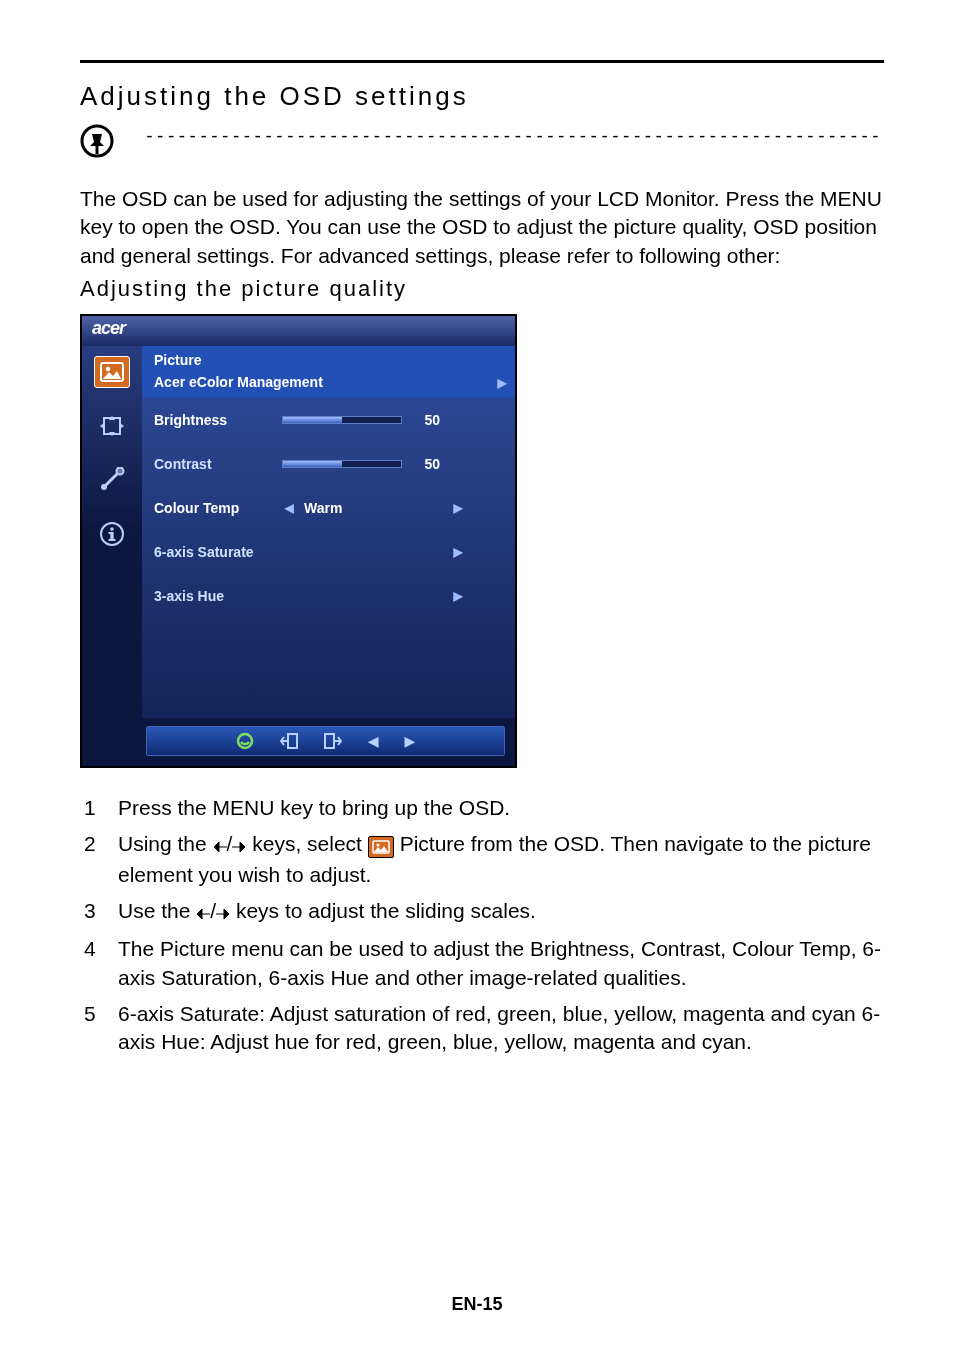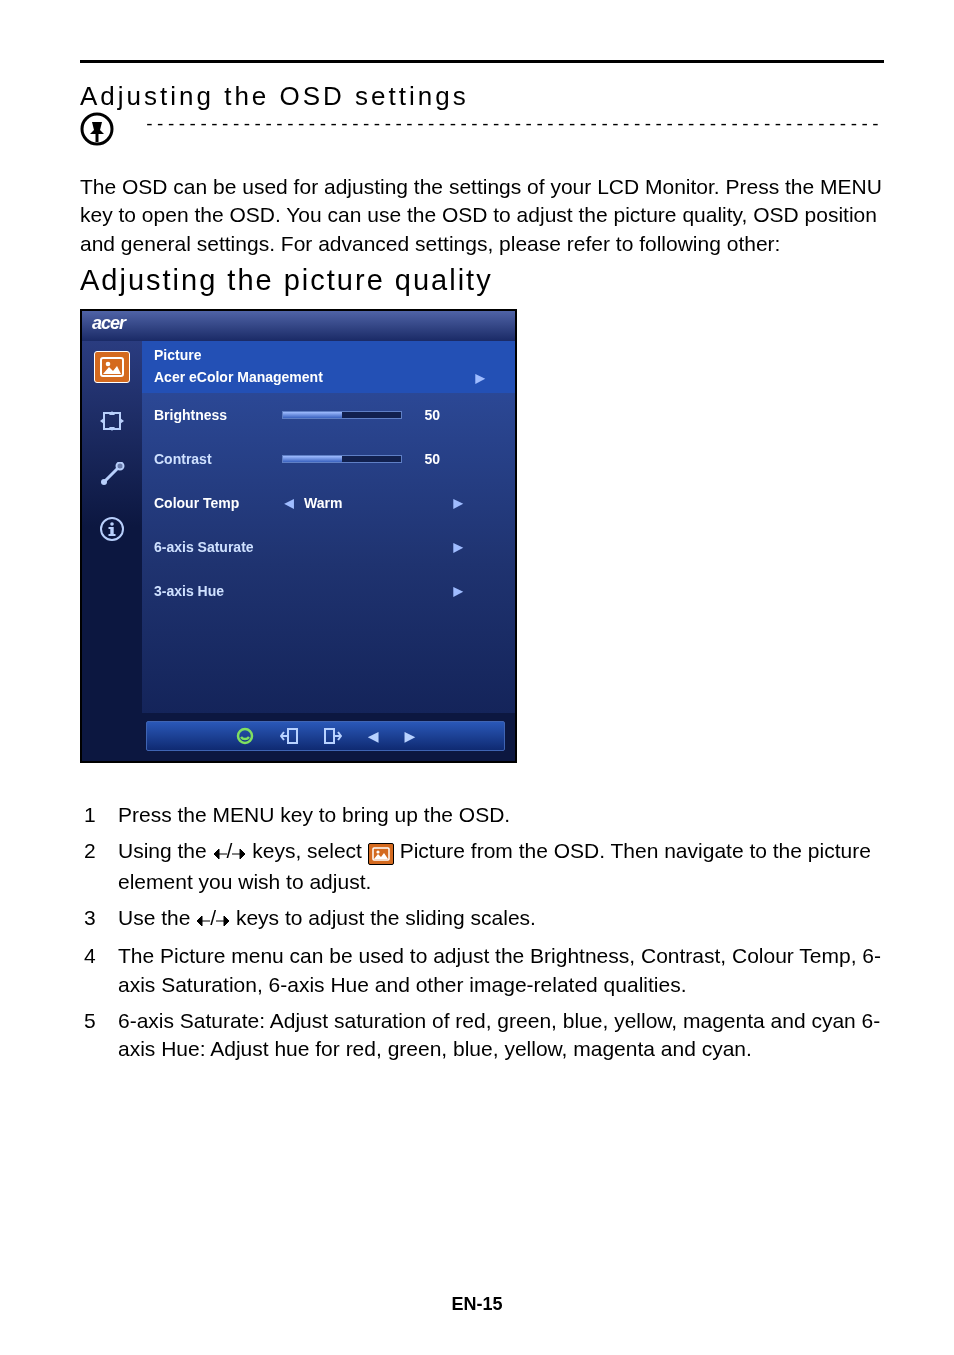--- a/index.html
+++ b/index.html
@@ -15,20 +15,21 @@
   }
   .top-hr {
     border: none;
     border-top: 3px solid #000;
     margin-bottom: 18px;
   }
   h1 {
     font-size: 26px;
     font-weight: 400;
     letter-spacing: 3px;
+    margin-bottom: 12px;
   }
   .note-row {
     display: flex;
     align-items: flex-start;
     gap: 30px;
     margin-bottom: 22px;
   }
   .note-icon {
     flex: 0 0 auto;
   }
@@ -45,34 +46,34 @@
   .note-text {
     font-size: 21px;
     line-height: 1.3;
   }
   .desc {
     font-size: 21px;
     line-height: 1.35;
     margin-bottom: 6px;
   }
   h2 {
-    font-size: 29px;
+    font-size: 22px;
     font-weight: 400;
     letter-spacing: 2px;
     margin-bottom: 12px;
   }
 
   
   .osd {
     width: 437px;
     border: 2px solid #000;
     background: #0c1740;
     background: linear-gradient(#2a3c80, #0c1740 25%);
     font-family: Tahoma, sans-serif;
-    margin-bottom: 38px;
+    margin-bottom: 26px;
   }
   .osd-brandbar {
     height: 30px;
     background: linear-gradient(#4f63a6, #1a2a66);
   }
   .osd-brand {
     color: #fff;
     font-style: italic;
     font-weight: bold;
     font-size: 18px;
@@ -112,21 +113,21 @@
     position: relative;
     padding-bottom: 40px;
   }
   .panel-header {
     background: #2350b5;
     color: #fff;
     padding: 6px 12px 2px 12px;
   }
   .panel-subheader {
     color: #fff;
-    padding: 4px 28px 8px 12px;
+    padding: 4px 6px 8px 12px;
     display: flex;
     justify-content: space-between;
     align-items: flex-end;
     background: #2350b5;
   }
   .row {
     display: flex;
     align-items: center;
     padding: 14px 12px;
     gap: 8px;

